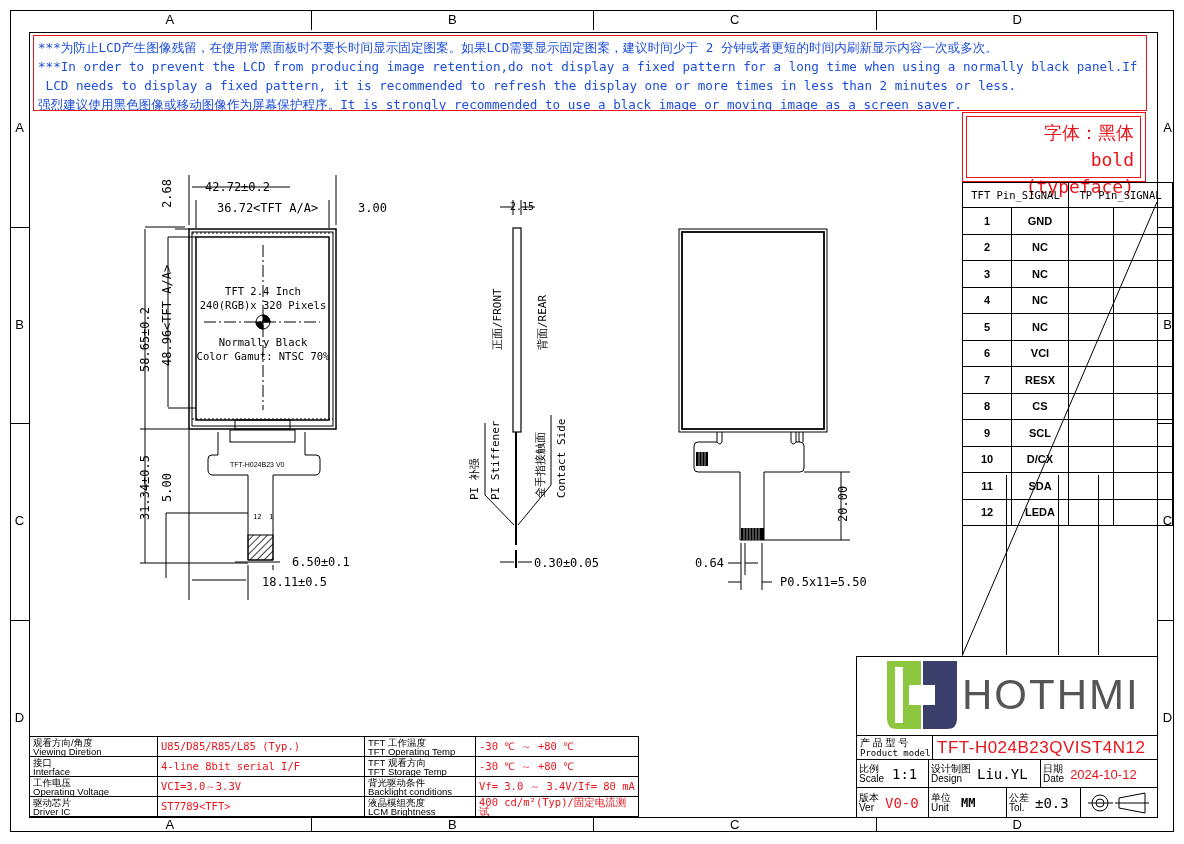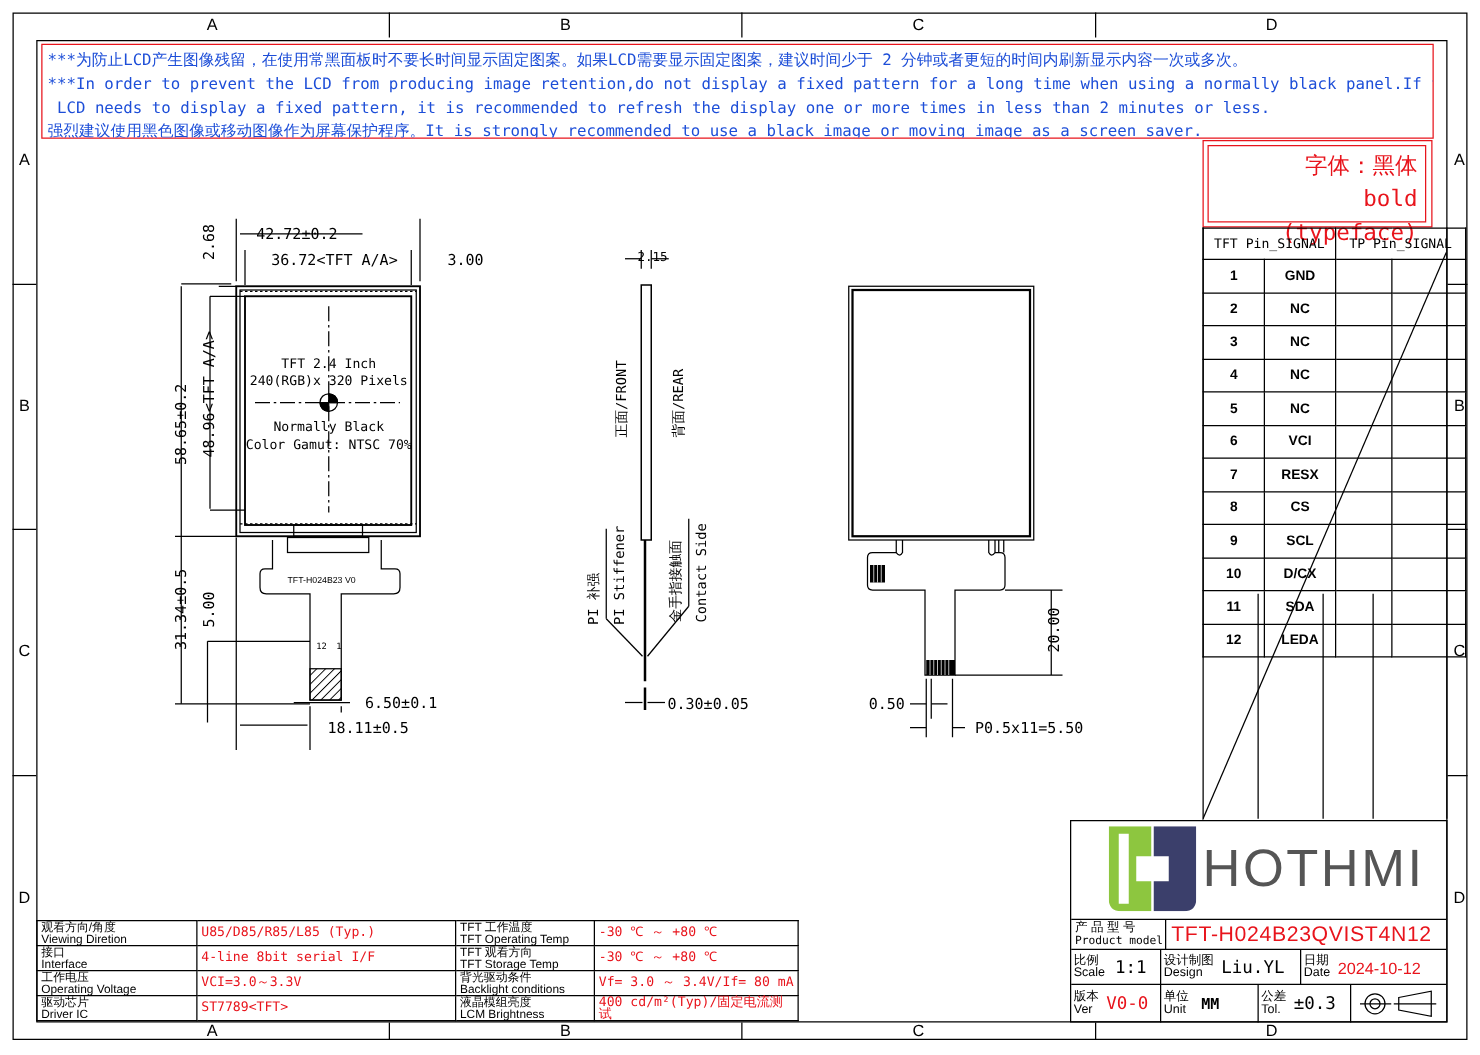--- a/index.html
+++ b/index.html
@@ -290,21 +290,21 @@
       <line x1="90" y1="318" x2="90" y2="330"></line>
       <line x1="93" y1="318" x2="93" y2="330"></line>
       <line x1="96" y1="318" x2="96" y2="330"></line>
       <line x1="99" y1="318" x2="99" y2="330"></line>
     <line x1="39" y1="242" x2="39" y2="256"></line>
       <line x1="42" y1="242" x2="42" y2="256"></line>
       <line x1="45" y1="242" x2="45" y2="256"></line>
   </g>
 </svg>
 <div class="vtext" style="left:836px;top:522px">20.00</div>
-<div class="dim" style="left:695px;top:556px">0.50</div>
+<div class="dim" style="left:695px;top:556px">0.64</div>
 <div class="dim" style="left:780px;top:575px">P0.5x11=5.50</div>
 
 <table class="specs">
   <tbody>
       <tr>
     <td style="width:121px">
           <div>观看方向/角度</div>
           <div>Viewing Diretion</div>
         </td>
     <td class="v" style="width:200px">U85/D85/R85/L85 (Typ.)</td>

